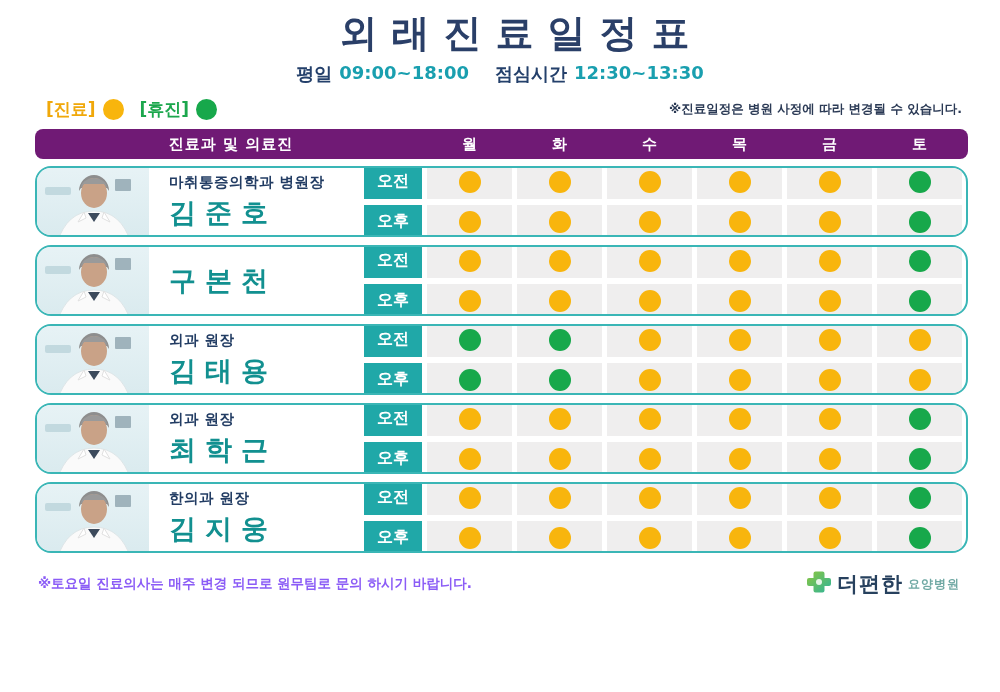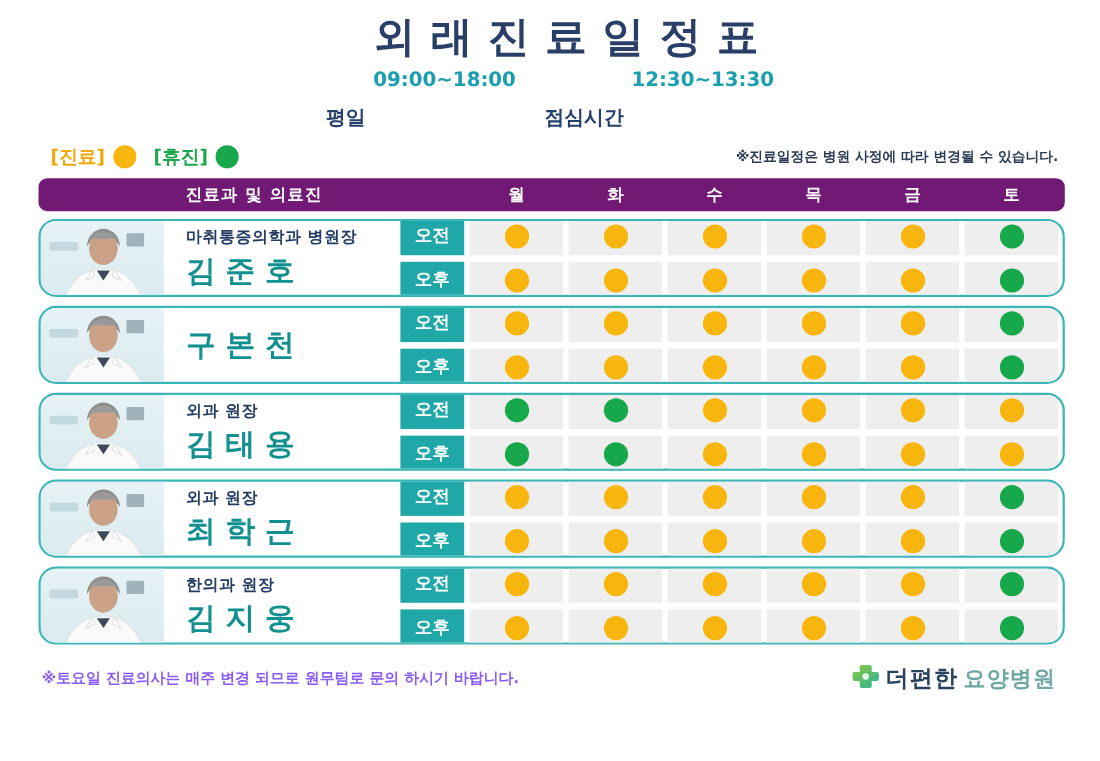--- a/index.html
+++ b/index.html
@@ -3,21 +3,21 @@
 <meta charset="utf-8">
 <style>
   * { margin:0; padding:0; box-sizing:border-box; }
   body { width:1000px; height:692px; background:#ffffff; font-family:"DejaVu Sans","Liberation Sans",sans-serif; overflow:hidden; }
   .page { width:1000px; height:692px; position:relative; padding-top:10px; }
 
   .title { text-align:center; font-size:38px; font-weight:bold; color:#2A3F68; letter-spacing:14px; line-height:46px;margin-left:43px; }
 
   .hours { display:flex; justify-content:center; gap:26px; margin-top:6px; font-size:18px; font-weight:bold; }
   .hours .h-item { display:flex; gap:7px; }
-  .h-label { color:#24406B;margin-top:33px; }
+  .h-label { color:#24406B; }
   .h-time  { color:#199FAF; }
 
   .info-bar { display:flex; align-items:center; justify-content:space-between; margin:12px 38px 8px 46px; }
   .date-range { font-size:17px; font-weight:bold; color:#22365A; letter-spacing:0.5px; }
   .legend { display:flex; align-items:center; gap:16px; }
   .legend .leg-item { display:flex; align-items:center; gap:7px; font-size:17px; font-weight:bold; }
   .leg-dot { width:21px; height:21px; border-radius:50%; }
   .notice { font-size:12.5px; font-weight:bold; color:#2B3A55; }
 
   .table-header { margin:0 32px 7px 35px; height:30px; background:#701a75; border-radius:8px;
@@ -37,21 +37,21 @@
   .sess-label { width:58px; background:#20A8A8; color:#ffffff; font-size:16px; font-weight:bold;
                 display:flex; align-items:center; justify-content:center; }
   .cells { flex:1; display:grid; grid-template-columns:repeat(6,1fr); gap:5px; }
   .cell { background:#EFEEEE; display:flex; align-items:center; justify-content:center; }
   .dot { width:22px; height:22px; border-radius:50%; }
 
   .footer { display:flex; align-items:center; justify-content:space-between; margin:16px 40px 0 38px; }
   .footer-note { font-size:13.5px; font-weight:bold; color:#8b5cf6; }
   .logo { display:flex; align-items:center; gap:5px; }
   .logo-bold { font-size:21px; font-weight:900; color:#27415E; letter-spacing:1px; }
-  .logo-light { font-size:20px; font-weight:600; color:#6FA8A3; letter-spacing:1px; }
+  .logo-light { font-size:12px; font-weight:600; color:#6FA8A3; letter-spacing:1px; }
 </style>
 </head>
 <body>
 
 <div class="page">
 
   <div class="title">외래진료일정표</div>
 
   <div class="hours">
       <span class="h-item">

